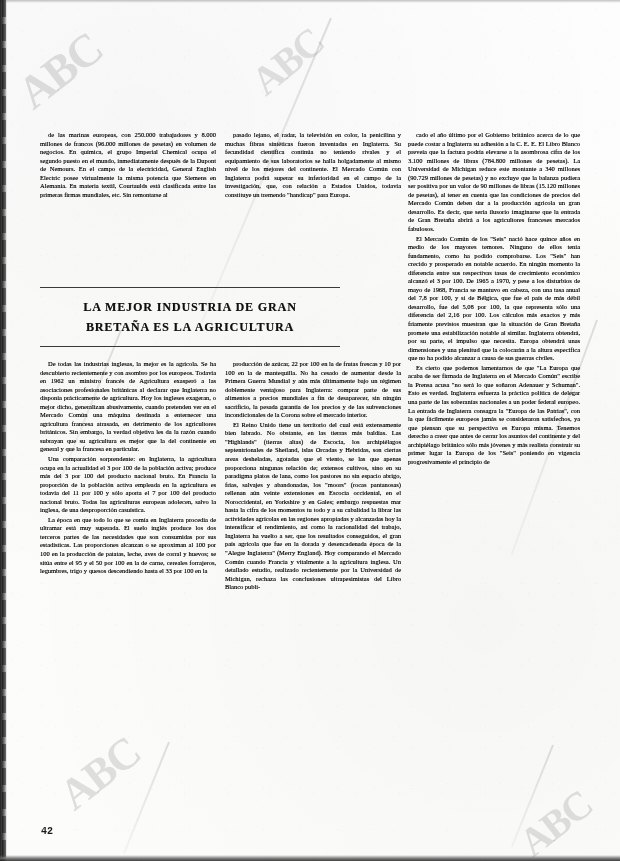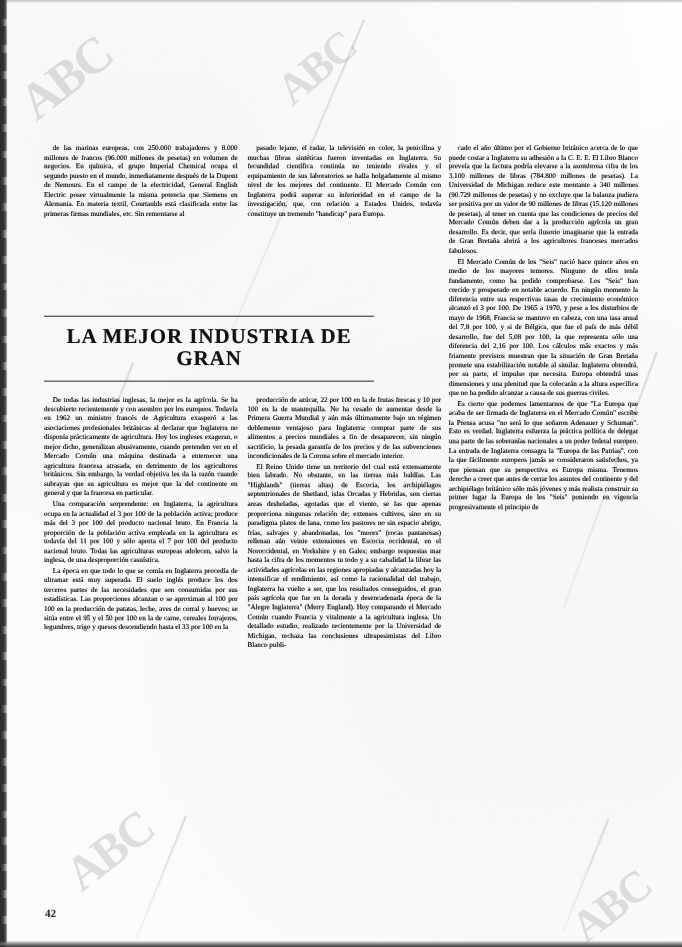--- a/index.html
+++ b/index.html
@@ -111,21 +111,21 @@
     top: 287px;
     width: 300px;
     text-align: center;
     border-top: 1.3px solid #3a3a3a;
     border-bottom: 1.3px solid #3a3a3a;
     padding: 9px 0 9px 0;
   }
   .section-line {
     font-family: "Liberation Serif", serif;
     font-weight: 700;
-    font-size: 19px;
+    font-size: 12px;
     line-height: 20px;
     letter-spacing: 0.9px;
     color: #111;
     text-shadow: 0.35px 0 0 rgba(0,0,0,0.5);
   }
 
   
   .col {
     position: absolute;
     width: 176px;
@@ -153,21 +153,21 @@
   #col-2-top { left: 225px; top: 131px; height: 140px; }
   #col-3-full { left: 408px; top: 131px; width: 172px; height: 690px; }
   #col-1-bot { left: 40px;  top: 360px; height: 465px; }
   #col-2-bot { left: 225px; top: 360px; height: 465px; }
 
   
   #page-number {
     position: absolute;
     left: 41px;
     top: 826px;
-    font-family: Liberation Serif, serif;
+    font-family: Liberation Mono, monospace;
     font-weight: 700;
     font-size: 10px;
     color: #1a1a1a;
   }
 
   
   #noise {
     position: absolute;
     inset: 0;
     pointer-events: none;
@@ -205,20 +205,21 @@
   <div class="col degraded" id="col-1-top">
     <p>de las marinas europeas, con 250.000 trabajadores y 8.000 millones de francos (96.000 millones de pesetas) en volumen de negocios. En química, el grupo Imperial Chemical ocupa el segundo puesto en el mundo, inmediatamente después de la Dupont de Nemours. En el campo de la electricidad, General English Electric posee virtualmente la misma potencia que Siemens en Alemania. En materia textil, Courtaulds está clasificada entre las primeras firmas mundiales, etc. Sin remontarse al</p>
   </div>
 
   <div class="col degraded" id="col-2-top">
     <p>pasado lejano, el radar, la televisión en color, la penicilina y muchas fibras sintéticas fueron inventadas en Inglaterra. Su fecundidad científica continúa no teniendo rivales y el equipamiento de sus laboratorios se halla holgadamente al mismo nivel de los mejores del continente. El Mercado Común con Inglaterra podrá superar su inferioridad en el campo de la investigación, que, con relación a Estados Unidos, todavía constituye un tremendo "handicap" para Europa.</p>
   </div>
 
   <div id="section-head">
     <div class="section-line">LA MEJOR INDUSTRIA DE GRAN</div>
+    <div class="section-line">BRETAÑA ES LA AGRICULTURA</div>
   </div>
 
   <div class="col degraded" id="col-1-bot">
     <p>De todas las industrias inglesas, la mejor es la agrícola. Se ha descubierto recientemente y con asombro por los europeos. Todavía en 1962 un ministro francés de Agricultura exasperó a las asociaciones profesionales británicas al declarar que Inglaterra no disponía prácticamente de agricultura. Hoy los ingleses exageran, o mejor dicho, generalizan abusivamente, cuando pretenden ver en el Mercado Común una máquina destinada a enternecer una agricultura francesa atrasada, en detrimento de los agricultores británicos. Sin embargo, la verdad objetiva les da la razón cuando subrayan que su agricultura es mejor que la del continente en general y que la francesa en particular.</p>
     <p>Una comparación sorprendente: en Inglaterra, la agricultura ocupa en la actualidad el 3 por 100 de la población activa; produce más del 3 por 100 del producto nacional bruto. En Francia la proporción de la población activa empleada en la agricultura es todavía del 11 por 100 y sólo aporta el 7 por 100 del producto nacional bruto. Todas las agriculturas europeas adolecen, salvo la inglesa, de una desproporción casuística.</p>
     <p>La época en que todo lo que se comía en Inglaterra procedía de ultramar está muy superada. El suelo inglés produce los dos terceros partes de las necesidades que son consumidas por sus estadísticas. Las proporciones alcanzan o se aproximan al 100 por 100 en la producción de patatas, leche, aves de corral y huevos; se sitúa entre el 95 y el 50 por 100 en la de carne, cereales forrajeros, legumbres, trigo y quesos descendiendo hasta el 33 por 100 en la</p>
   </div>
 
   <div class="col degraded" id="col-2-bot">
     <p>producción de azúcar, 22 por 100 en la de frutas frescas y 10 por 100 en la de mantequilla. No ha cesado de aumentar desde la Primera Guerra Mundial y aún más últimamente bajo un régimen doblemente ventajoso para Inglaterra: comprar parte de sus alimentos a precios mundiales a fin de desaparecer, sin ningún sacrificio, la pesada garantía de los precios y de las subvenciones incondicionales de la Corona sobre el mercado interior.</p>

